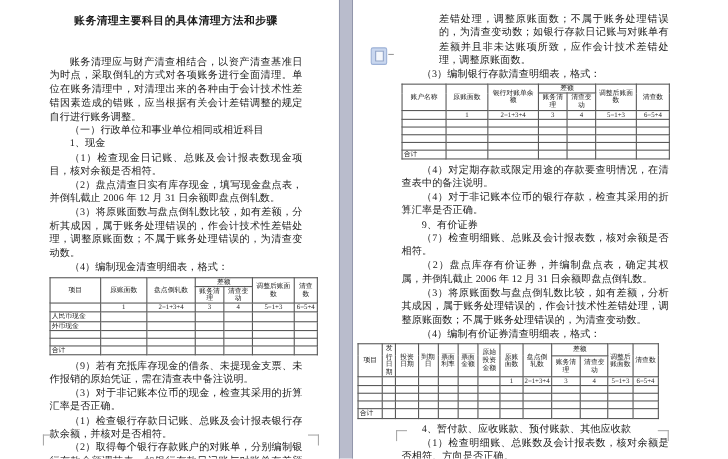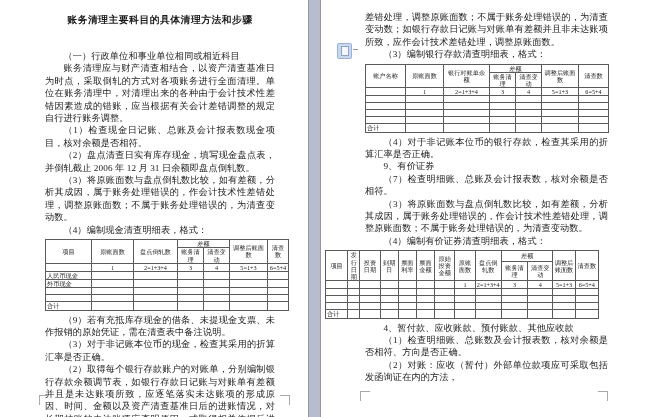--- a/index.html
+++ b/index.html
@@ -19,21 +19,21 @@
   .content-left{padding:6px 33px 0 45px;}
   .content-right{padding:11px 41px 0 44px;}
   .doc-title{
     font-size:9.8px;font-weight:bold;text-align:center;
     line-height:12px;margin:8px 0 24px 0;letter-spacing:0.5px;
   }
   .p{
     font-size:9.2px;line-height:12.4px;text-align:justify;
     text-indent:18.4px;letter-spacing:0.1px;
   }
-  .p.no-indent{text-indent:0;}
+  .p.no-indent{text-indent:0;margin-left:34px;}
   table{
     border-collapse:collapse;table-layout:fixed;
     font-family:"Liberation Serif","DejaVu Serif",serif;
   }
   .tbl{margin:3px 0;}
   .tbl th,.tbl td{
     border:1px solid #5a5a5a;font-size:6.2px;line-height:7.2px;
     font-weight:normal;text-align:center;vertical-align:middle;
     padding:0 1px;overflow:hidden;box-sizing:border-box;
   }
@@ -56,22 +56,23 @@
   .paste-dash{
     position:absolute;left:32px;top:49px;width:5px;height:1px;background:#9a9a9a;
   }
 </style>
 </head>
 <body>
 
 <div class="page page-left">
   <div class="content-left">
     <div class="doc-title">账务清理主要科目的具体清理方法和步骤</div>
+    <div class="p">账务清理应与财产清查相结合，以资产清查基准日为时点，采取倒轧的方式对各项账务进行全面清理。单位在账务清理中，对清理出来的各种由于会计技术性差错因素造成的错账，应当根据有关会计差错调整的规定自行进行账务调整。</div>
     <div class="p">（一）行政单位和事业单位相同或相近科目</div>
-    <div class="p">账务清理应与财产清查相结合，以资产清查基准日为时点，采取倒轧的方式对各项账务进行全面清理。单位在账务清理中，对清理出来的各种由于会计技术性差错因素造成的错账，应当根据有关会计差错调整的规定自行进行账务调整。</div>
+    <div class="p">1、现金</div>
     <div class="p">（1）检查现金日记账、总账及会计报表数现金项目，核对余额是否相符。</div>
     <div class="p">（2）盘点清查日实有库存现金，填写现金盘点表，并倒轧截止 2006 年 12 月 31 日余额即盘点倒轧数。</div>
     <div class="p">（3）将原账面数与盘点倒轧数比较，如有差额，分析其成因，属于账务处理错误的，作会计技术性差错处理，调整原账面数；不属于账务处理错误的，为清查变动数。</div>
     <div class="p">（4）编制现金清查明细表，格式：</div>
     <table class="tbl tbl-cash">
         <colgroup>
           <col style="width: 46px;">
           <col style="width: 42px;">
           <col style="width: 44px;">
           <col style="width: 26px;">
@@ -143,20 +144,21 @@
             <td></td>
             <td></td>
             <td></td>
             <td></td>
             <td></td>
           </tr>
         </tbody>
       </table>
     <div class="p">（9）若有充抵库存现金的借条、未提现金支票、未作报销的原始凭证，需在清查表中备注说明。</div>
     <div class="p">（3）对于非记账本位币的现金，检查其采用的折算汇率是否正确。</div>
+    <div class="p">（1）检查银行存款日记账、总账及会计报表银行存款余额，并核对是否相符。</div>
     <div class="p">（2）取得每个银行存款账户的对账单，分别编制银行存款余额调节表，如银行存款日记账与对账单有差额并且是未达账项所致，应逐笔落实未达账项的形成原因、时间、金额以及资产清查基准日后的进账情况，对长期挂账的未达账项应查明原因，或取得相关依据后进行处理，属于账务处理错误的，作会计技术性</div>
   </div>
   <div class="crop-mark ml" style="left:39px;top:395px;"></div>
   <div class="crop-mark mr" style="left:280px;top:395px;"></div>
 </div>
 
 <div class="divider"></div>
 
 <div class="page page-right">
   <div class="content-right">
@@ -234,23 +236,25 @@
             <td>合计</td>
             <td></td>
             <td></td>
             <td></td>
             <td></td>
             <td></td>
             <td></td>
           </tr>
         </tbody>
       </table>
+    <div class="p">（4）对定期存款或限定用途的存款要查明情况，在清查表中的备注说明。</div>
     <div class="p">（4）对于非记账本位币的银行存款，检查其采用的折算汇率是否正确。</div>
     <div class="p">9、有价证券</div>
     <div class="p">（7）检查明细账、总账及会计报表数，核对余额是否相符。</div>
+    <div class="p">（2）盘点库存有价证券，并编制盘点表，确定其权属，并倒轧截止 2006 年 12 月 31 日余额即盘点倒轧数。</div>
     <div class="p">（3）将原账面数与盘点倒轧数比较，如有差额，分析其成因，属于账务处理错误的，作会计技术性差错处理，调整原账面数；不属于账务处理错误的，为清查变动数。</div>
     <div class="p">（4）编制有价证券清查明细表，格式：</div>
     <table class="tbl tbl-sec">
         <colgroup>
           <col style="width: 22px;">
           <col style="width: 12px;">
           <col style="width: 20px;">
           <col style="width: 18px;">
           <col style="width: 18px;">
           <col style="width: 18px;">

